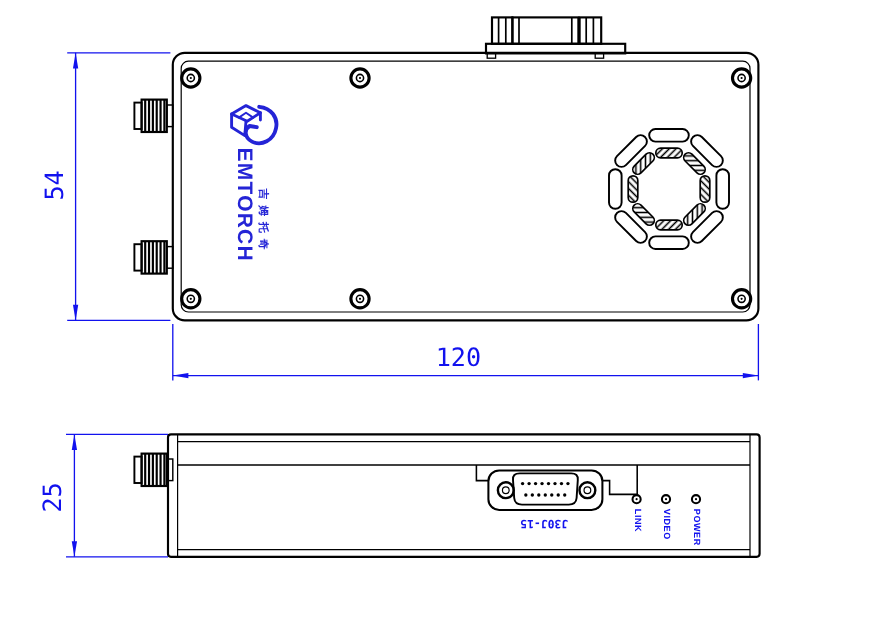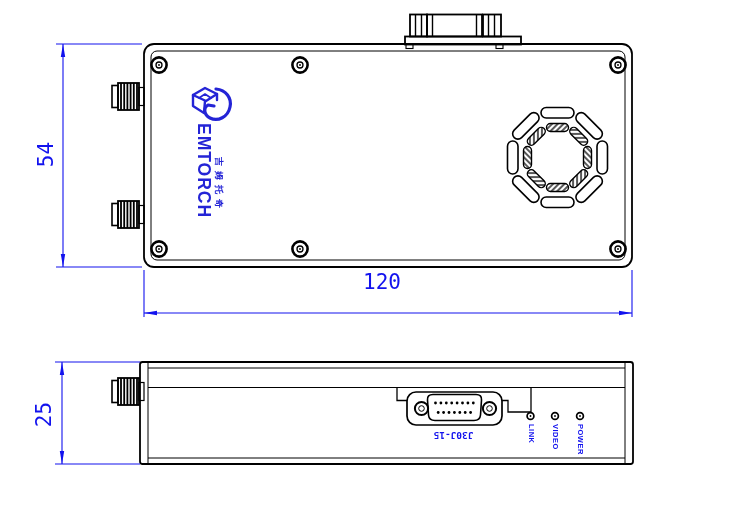--- a/index.html
+++ b/index.html
@@ -230,21 +230,21 @@
         <path d="M55,362 H140"></path>
         <path d="M55,464 H140"></path>
       </g>
       <polygon class="dim-arrow" points="62,362 59.8,375 64.2,375"></polygon>
       <polygon class="dim-arrow" points="62,464 59.8,451 64.2,451"></polygon>
     </g>
   </svg>
 
   <div class="dim-text rot-ccw" style="left:32px;top:144px;width:28px;">54</div>
 
-  <div class="dim-text" style="left:356px;top:272px;width:52px;">120</div>
+  <div class="dim-text" style="left:356px;top:288px;width:52px;">120</div>
 
   <div class="dim-text rot-ccw" style="left:30px;top:404px;width:28px;">25</div>
 
   <div class="brand-text" style="left:213px;top:123px;">EMTORCH</div>
 
   <div class="cjk-text" style="left:224px;top:157px;">吉姆托奇</div>
 
   <div class="conn-label" style="left:430px;top:430px;width:47px;">J30J-15</div>
 
   <div class="led-label" style="left:534.5px;top:424px;">LINK</div>

